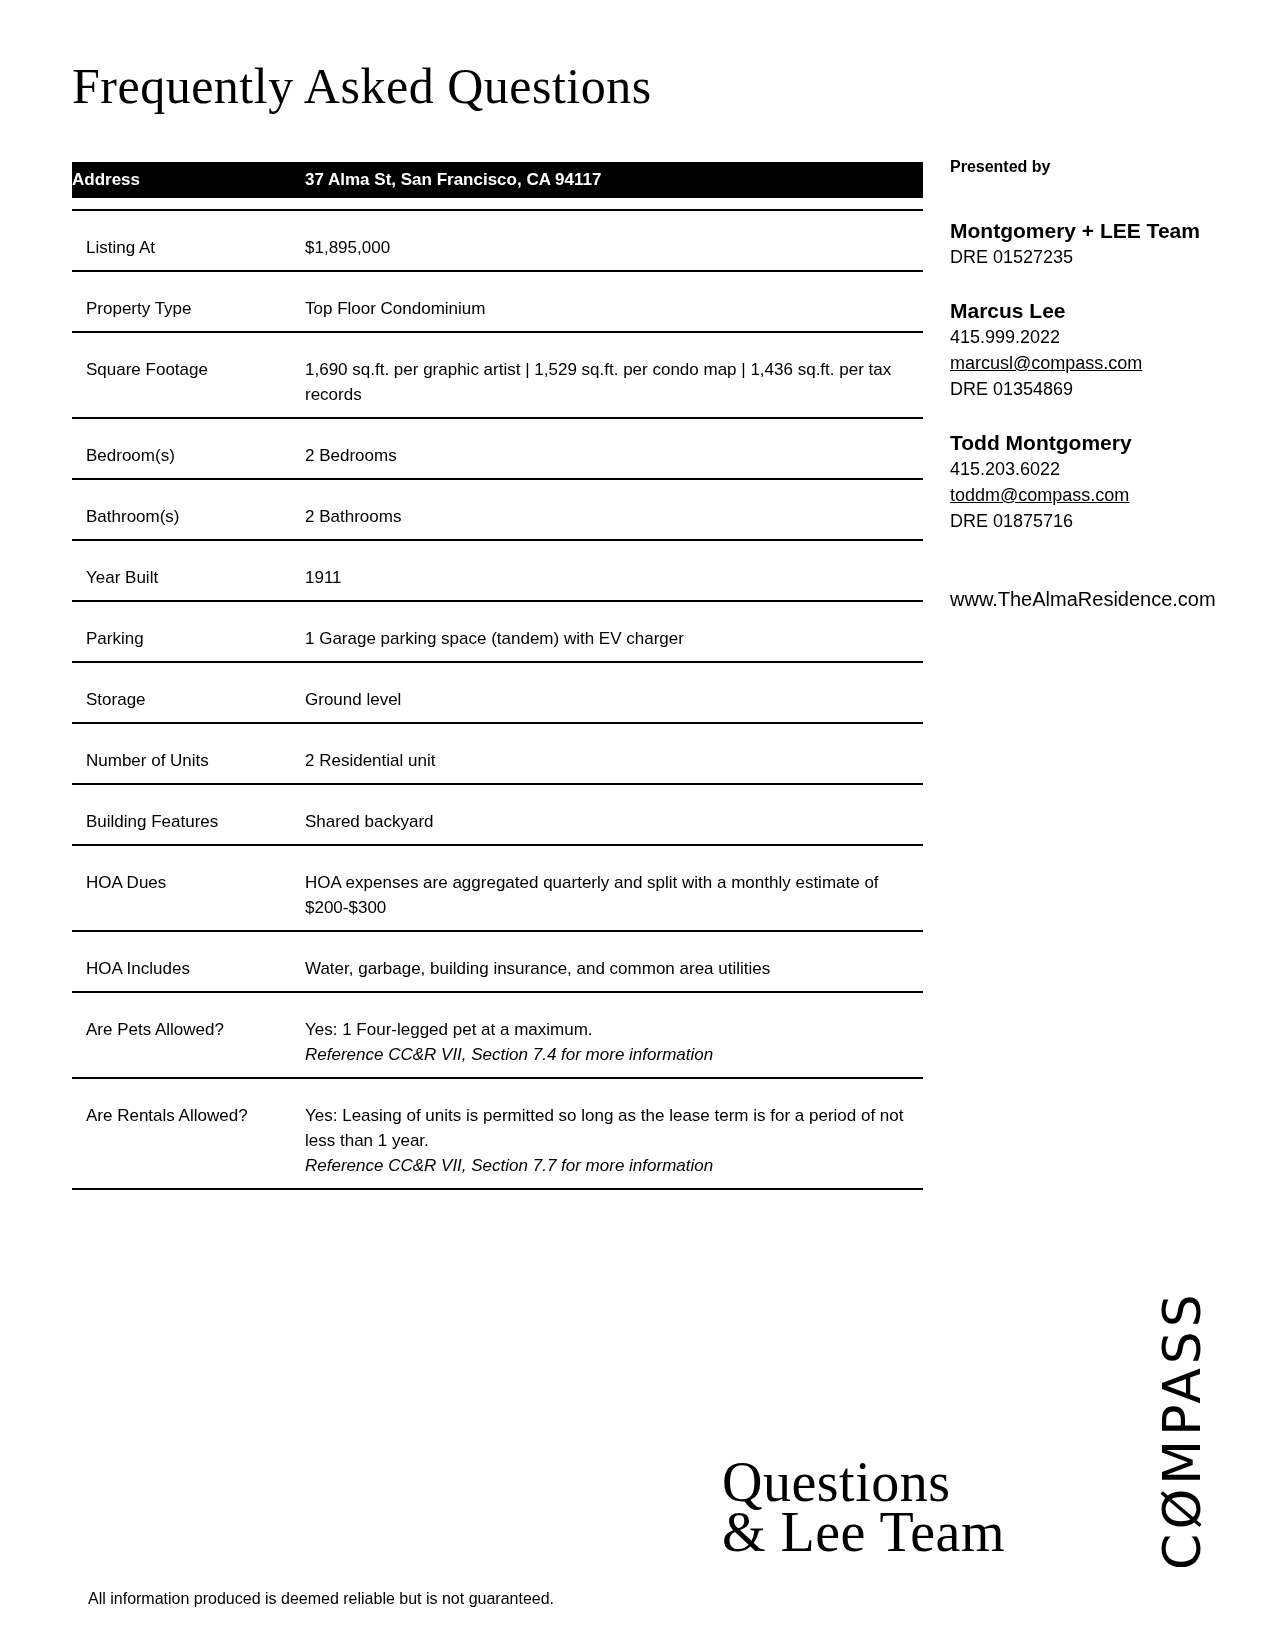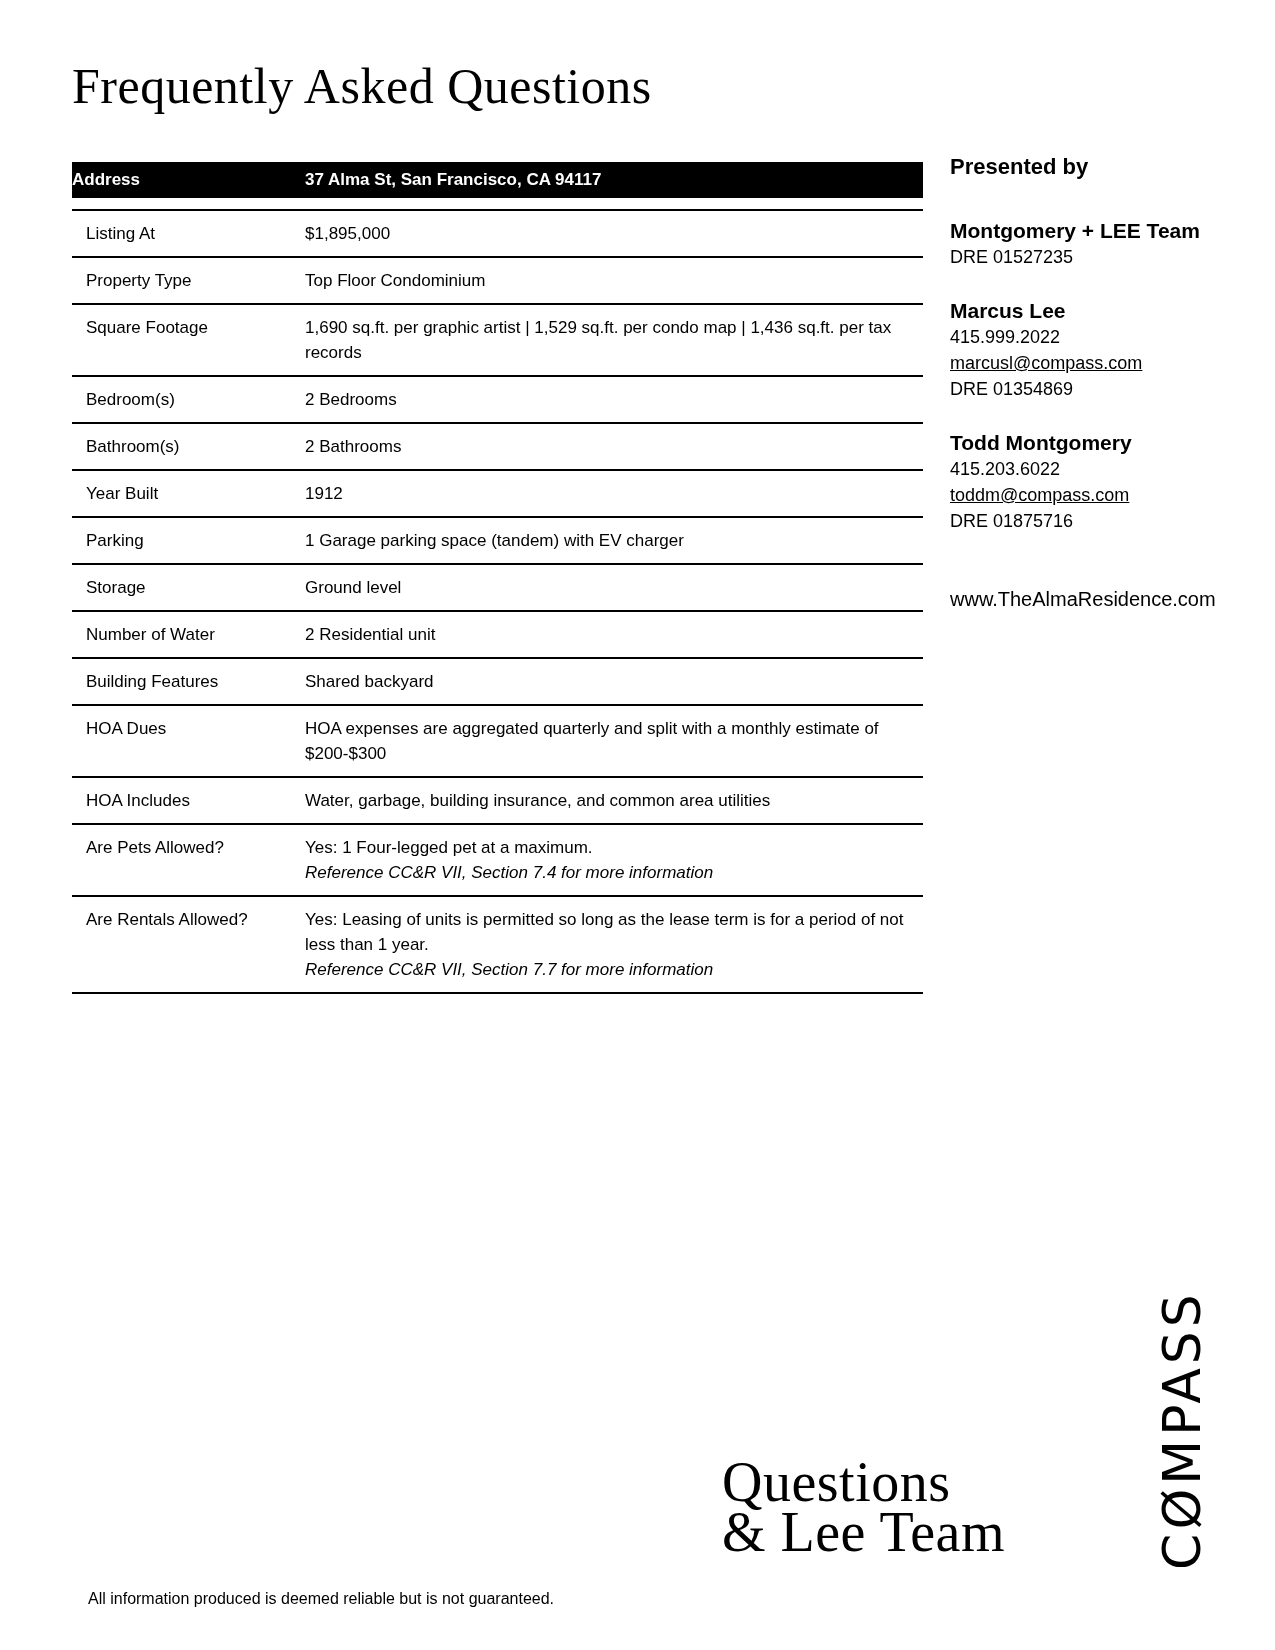--- a/index.html
+++ b/index.html
@@ -50,38 +50,38 @@
     font-weight: bold;
     height: 36px;
     vertical-align: middle;
   }
   .spacer-row td {
     height: 11px;
     border-bottom: 2px solid #000000;
   }
   tr.data-row td {
     border-bottom: 2px solid #000000;
-    padding-top: 10px;
+    padding-top: 24px;
     padding-bottom: 10px;
     line-height: 25px;
   }
   tr.data-row td.cell-label { padding-left: 14px; padding-right: 10px; }
   .note { font-style: italic; }
 
   
   .sidebar {
     position: absolute;
     left: 950px;
     top: 154px;
     width: 290px;
     font-size: 18px;
     line-height: 26px;
   }
   .presented-by {
-    font-size: 22px;
+    font-size: 16px;
     font-weight: bold;
     line-height: 26px;
     margin: 0 0 38px 0;
   }
   .team-name, .agent-name {
     font-size: 21px;
     font-weight: bold;
     line-height: 26px;
   }
   .detail { font-size: 18px; line-height: 26px; }
@@ -168,37 +168,37 @@
         </tr>
         <tr class="data-row">
           <td class="cell-label">Bathroom(s)</td>
           <td class="cell-value">
             <div>2 Bathrooms</div>
           </td>
         </tr>
         <tr class="data-row">
           <td class="cell-label">Year Built</td>
           <td class="cell-value">
-            <div>1912</div>
+            <div>1911</div>
           </td>
         </tr>
         <tr class="data-row">
           <td class="cell-label">Parking</td>
           <td class="cell-value">
             <div>1 Garage parking space (tandem) with EV charger</div>
           </td>
         </tr>
         <tr class="data-row">
           <td class="cell-label">Storage</td>
           <td class="cell-value">
             <div>Ground level</div>
           </td>
         </tr>
         <tr class="data-row">
-          <td class="cell-label">Number of Water</td>
+          <td class="cell-label">Number of Units</td>
           <td class="cell-value">
             <div>2 Residential unit</div>
           </td>
         </tr>
         <tr class="data-row">
           <td class="cell-label">Building Features</td>
           <td class="cell-value">
             <div>Shared backyard</div>
           </td>
         </tr>

